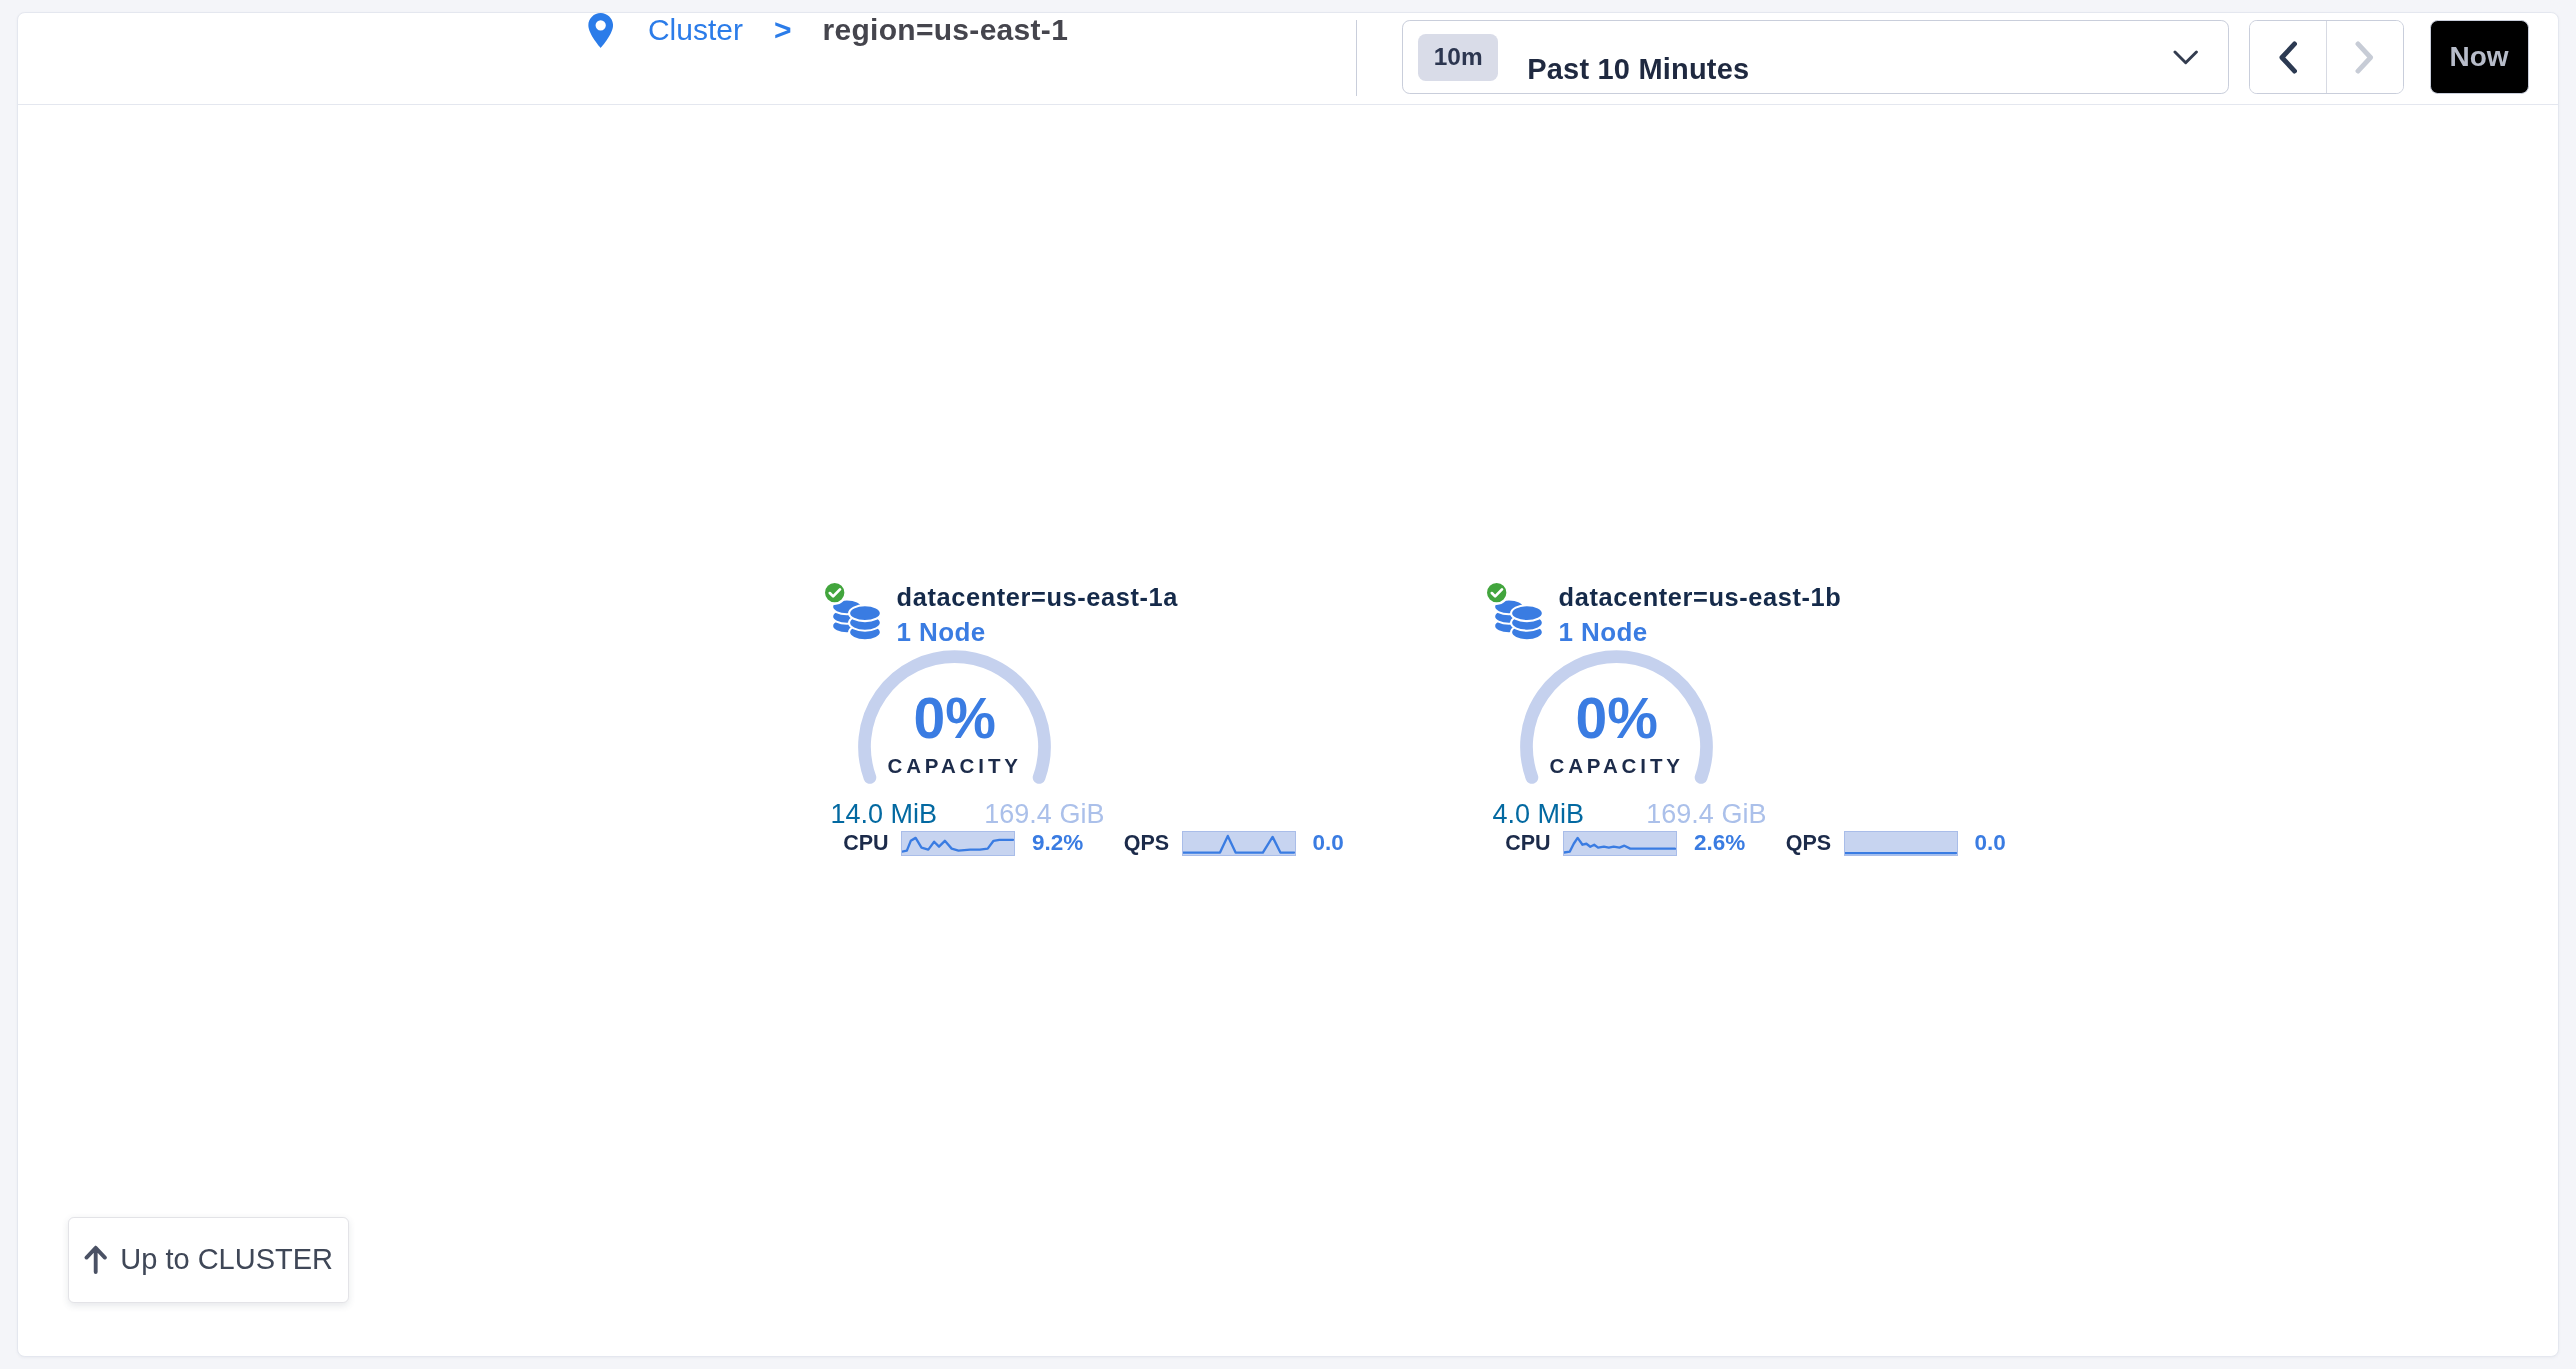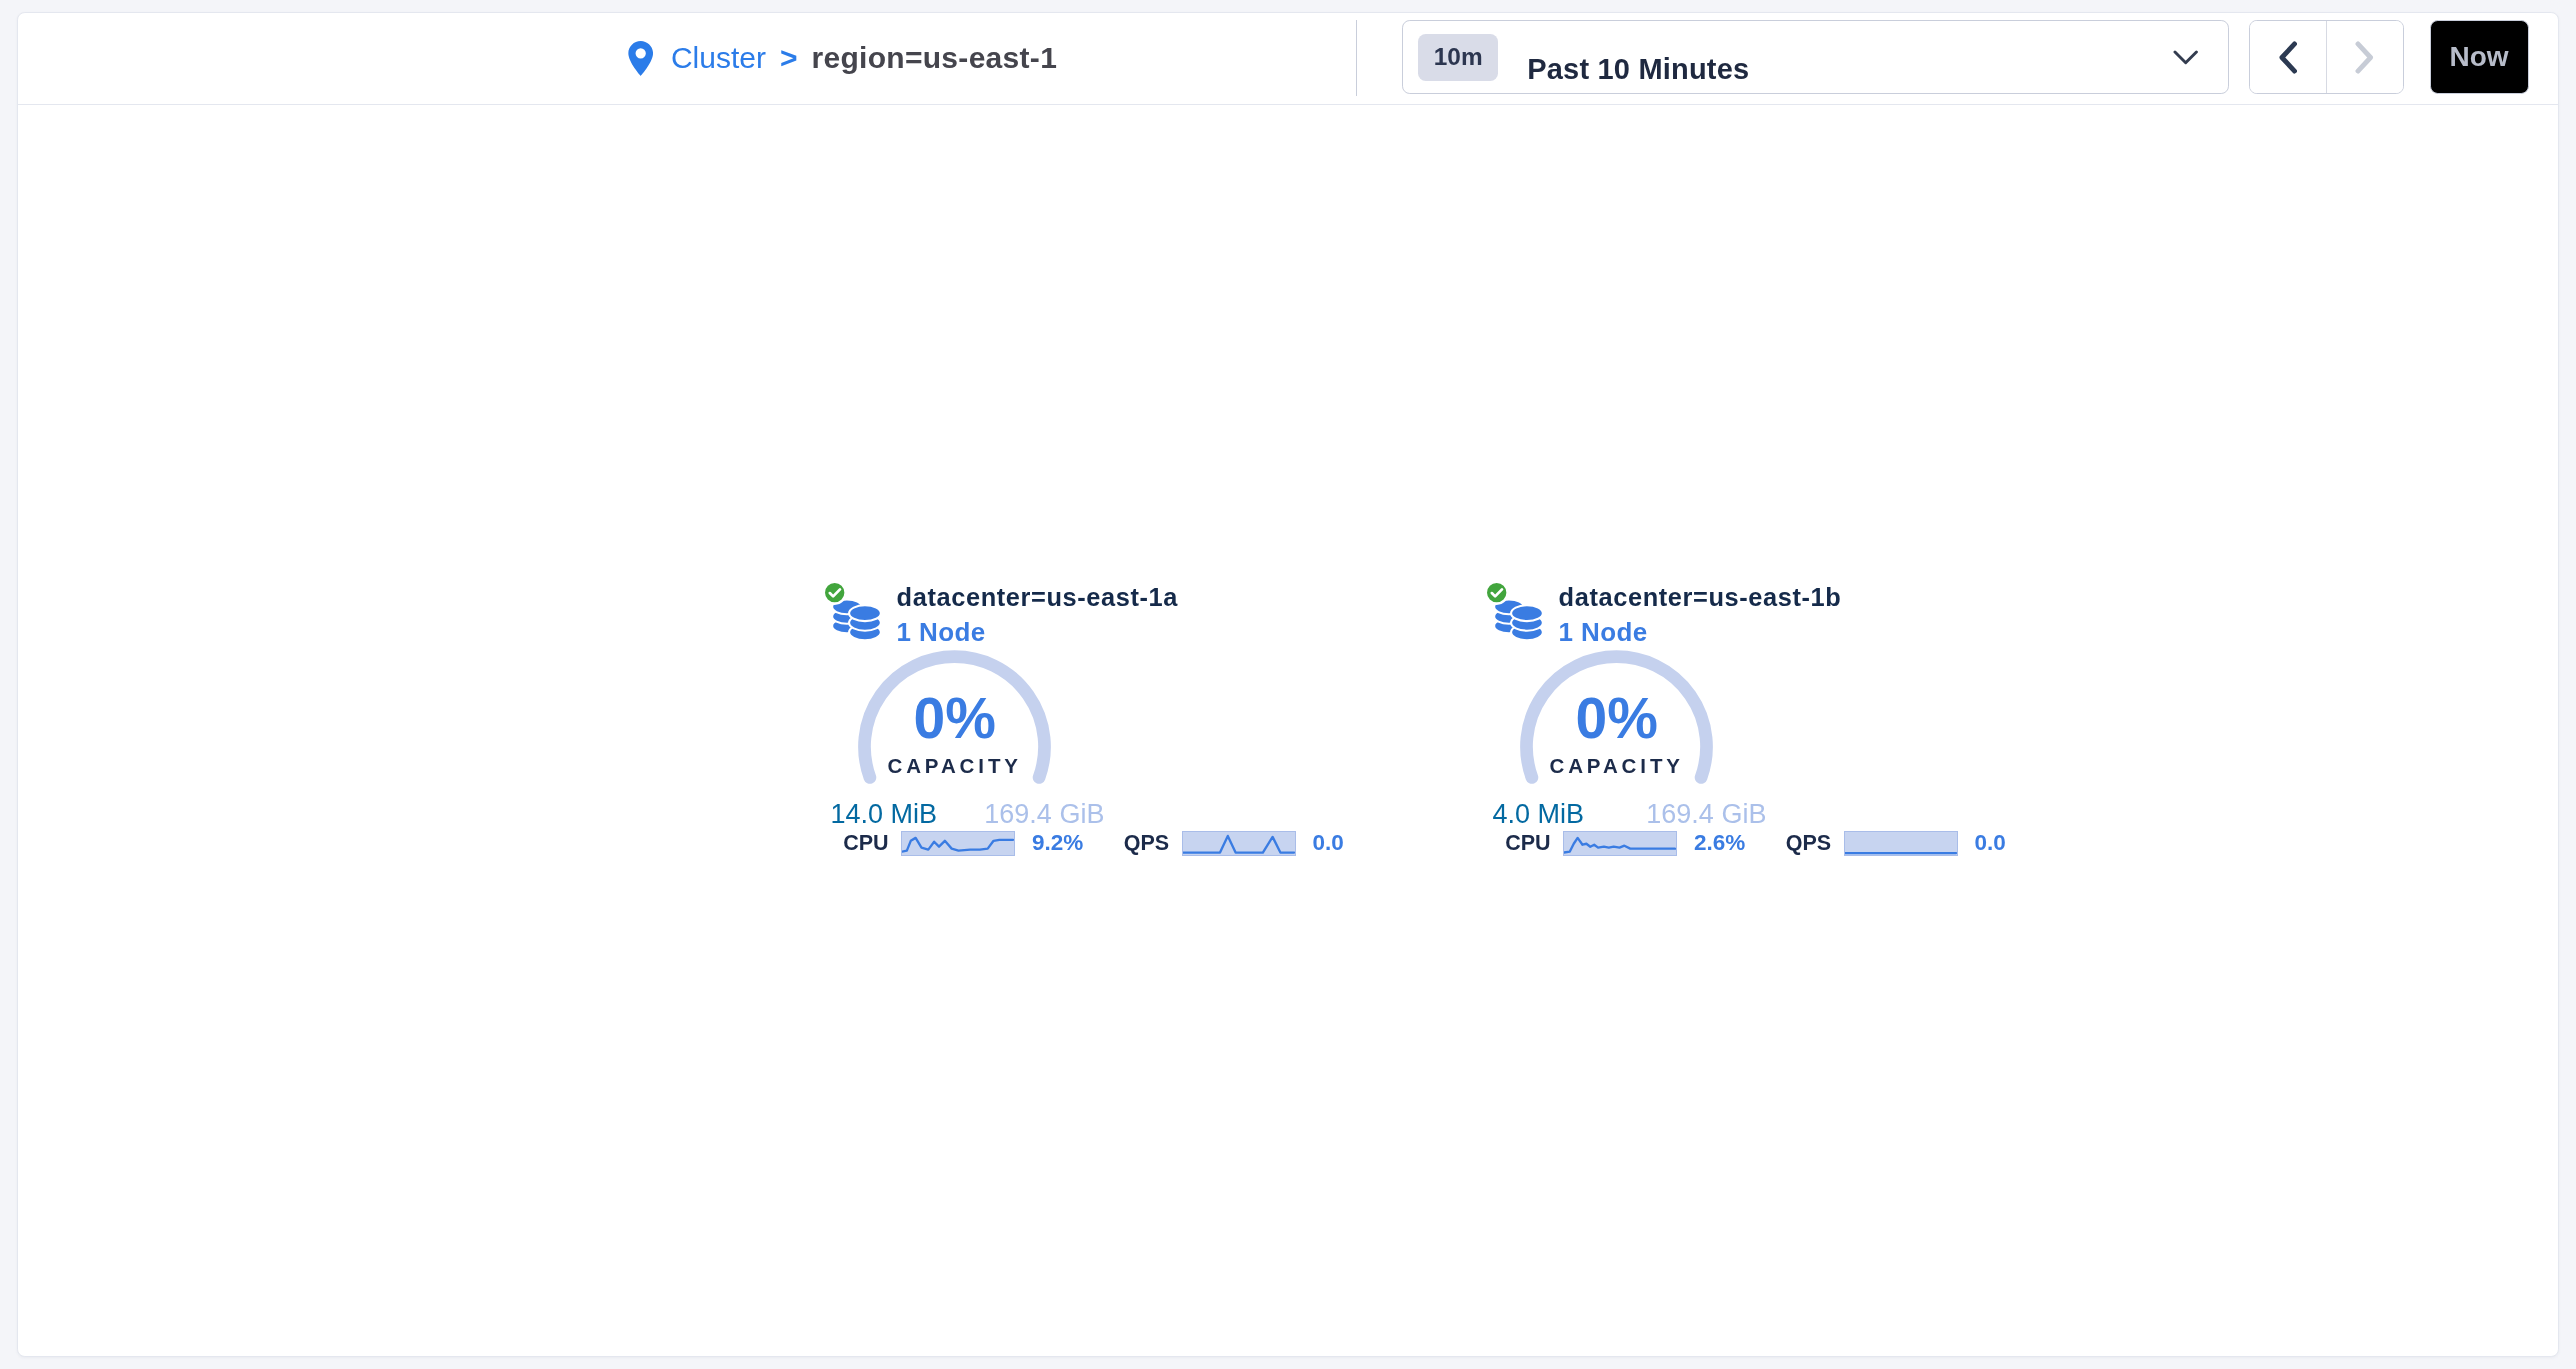--- a/index.html
+++ b/index.html
@@ -20,22 +20,22 @@
     position:absolute;left:0;top:0;right:0;height:91px;
     border-bottom:1px solid #e4e7ef;
   }
   .viewsel{
     position:absolute;left:42px;top:0;height:91px;
     display:flex;align-items:center;gap:23.5px;cursor:pointer;
   }
   .viewsel .lbl{font-size:30px;color:#2b7ce9;}
   .caret{width:0;height:0;border-left:9.8px solid transparent;border-right:9.8px solid transparent;border-top:12.7px solid #2b7ce9;margin-top:3.9px;}
   .crumb{
-    position:absolute;left:610px;top:0;height:91px;
-    display:flex;align-items:center;gap:14px;font-size:30px;
+    position:absolute;left:570px;top:0;height:91px;
+    display:flex;align-items:flex-start;gap:31px;font-size:30px;
   }
   .crumb .pin{width:25.4px;height:35px;margin-right:3.9px;}
   .crumb a{color:#2b7ce9;text-decoration:none;cursor:pointer;}
   .crumb .sep{color:#2b7ce9;font-weight:700;}
   .crumb .cur{color:#45454d;font-weight:700;letter-spacing:0.3px;}
   .vdiv{position:absolute;left:1338px;top:7.8px;bottom:7.8px;width:1px;background:#c9cedb;}
   .timesel{
     position:absolute;left:1384px;top:7.8px;width:827px;height:74px;
     background:#fff;border:1px solid #c9cedb;border-radius:7.8px;
     display:flex;align-items:center;cursor:pointer;box-sizing:border-box;
@@ -222,15 +222,21 @@
       <div class="mrow">
         <span class="mlabel">QPS</span>
         <svg class="spark" viewBox="0 0 115 24" preserveAspectRatio="none">
             <polyline points="0,21.5 114,21.5" fill="none" stroke="#3a7ce2" stroke-width="2.4" stroke-linejoin="round" stroke-linecap="round"></polyline>
           </svg>
         <span class="mvalue">0.0</span>
       </div>
     </div>
   </div>
 
+  <button class="upbtn">
+    <svg width="25.4" height="29" viewBox="0 0 26 30">
+      <path d="M13 28V5M13 3L3.5 13M13 3l9.5 10" fill="none" stroke="#4a5164" stroke-width="4" stroke-linecap="round" stroke-linejoin="round"></path>
+    </svg>
+    <span>Up to CLUSTER</span>
+  </button>
 
 </div>
 
 
 </body></html>

